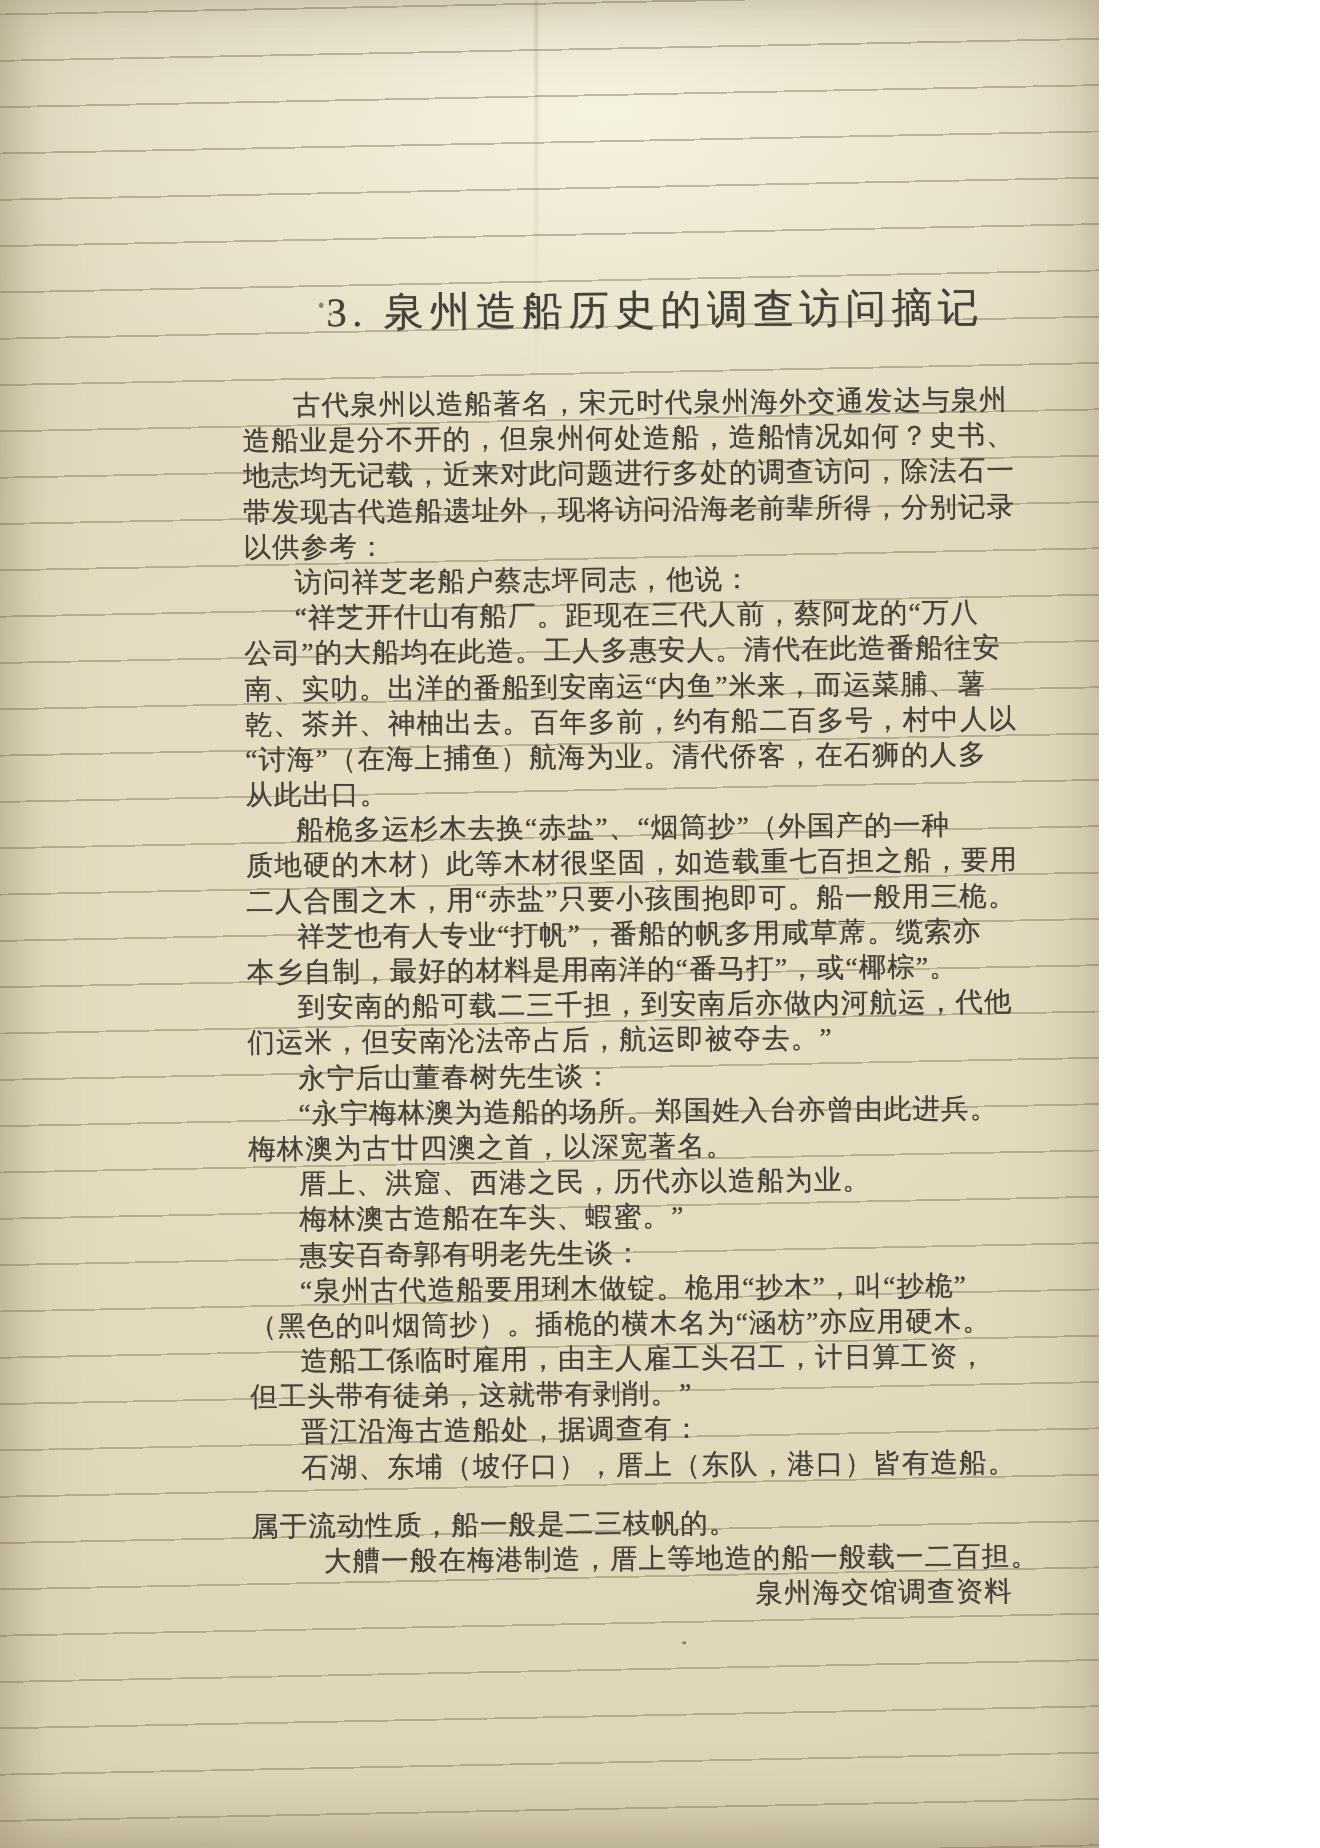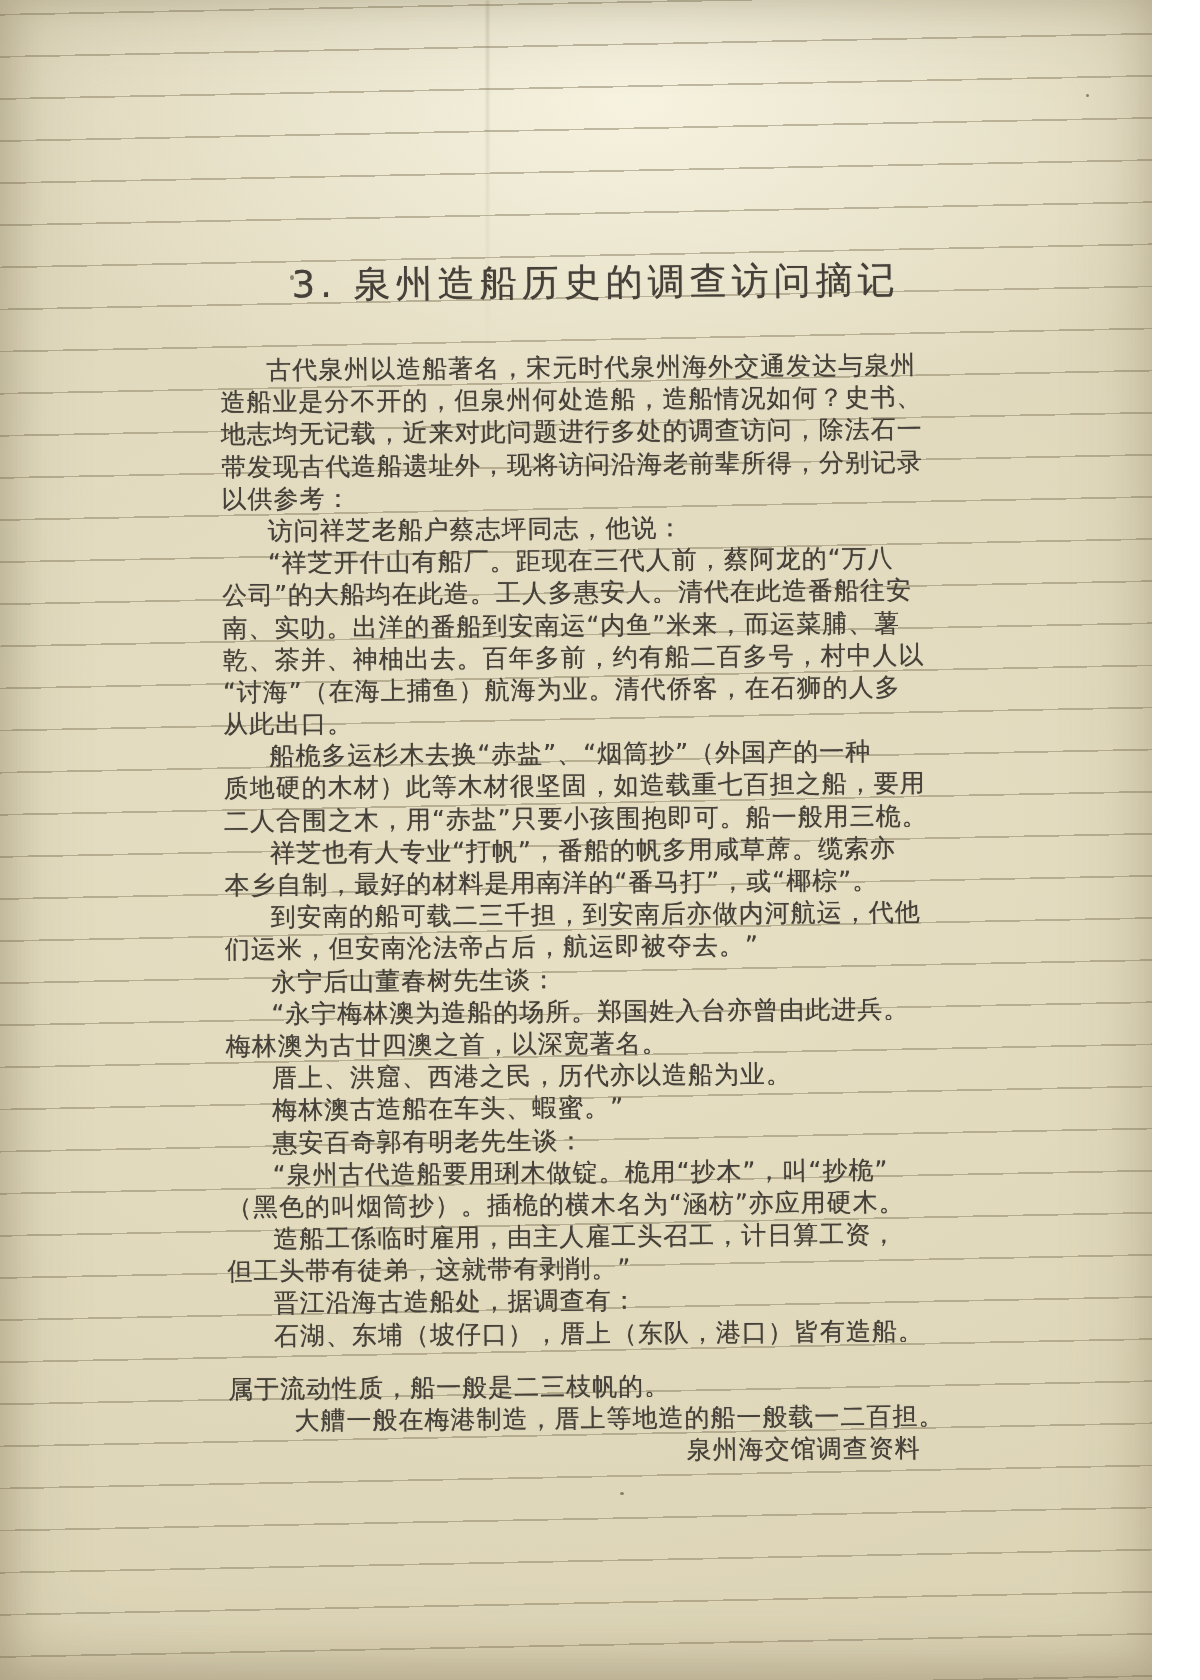--- a/index.html
+++ b/index.html
@@ -6,27 +6,28 @@
     margin: 0;
     padding: 0;
     width: 1200px;
     height: 1680px;
     overflow: hidden;
     font-family: "DejaVu Sans", "Liberation Sans", sans-serif;
   }
   .page {
     position: absolute;
     inset: 0;
-    width: 1152px;
+    width: 999px;
     height: 1680px;
     background:
       radial-gradient(ellipse 900px 500px at 55% 6%, rgba(250,247,230,0.85), rgba(250,247,230,0) 70%),
       radial-gradient(ellipse 1400px 1100px at 50% 55%, rgba(235,228,202,0.0), rgba(203,193,160,0.45) 98%),
       linear-gradient(168deg, #ece6cf 0%, #e8e1c6 40%, #e5ddc0 100%);
     overflow: hidden;
+    font-family: Liberation Serif, serif;
   }
   
   .rules {
     position: absolute;
     inset: -80px;
     background: repeating-linear-gradient(
       180deg,
       rgba(0,0,0,0) 0px,
       rgba(0,0,0,0) 40.4px,
       rgba(138,127,98,0.50) 40.4px,

